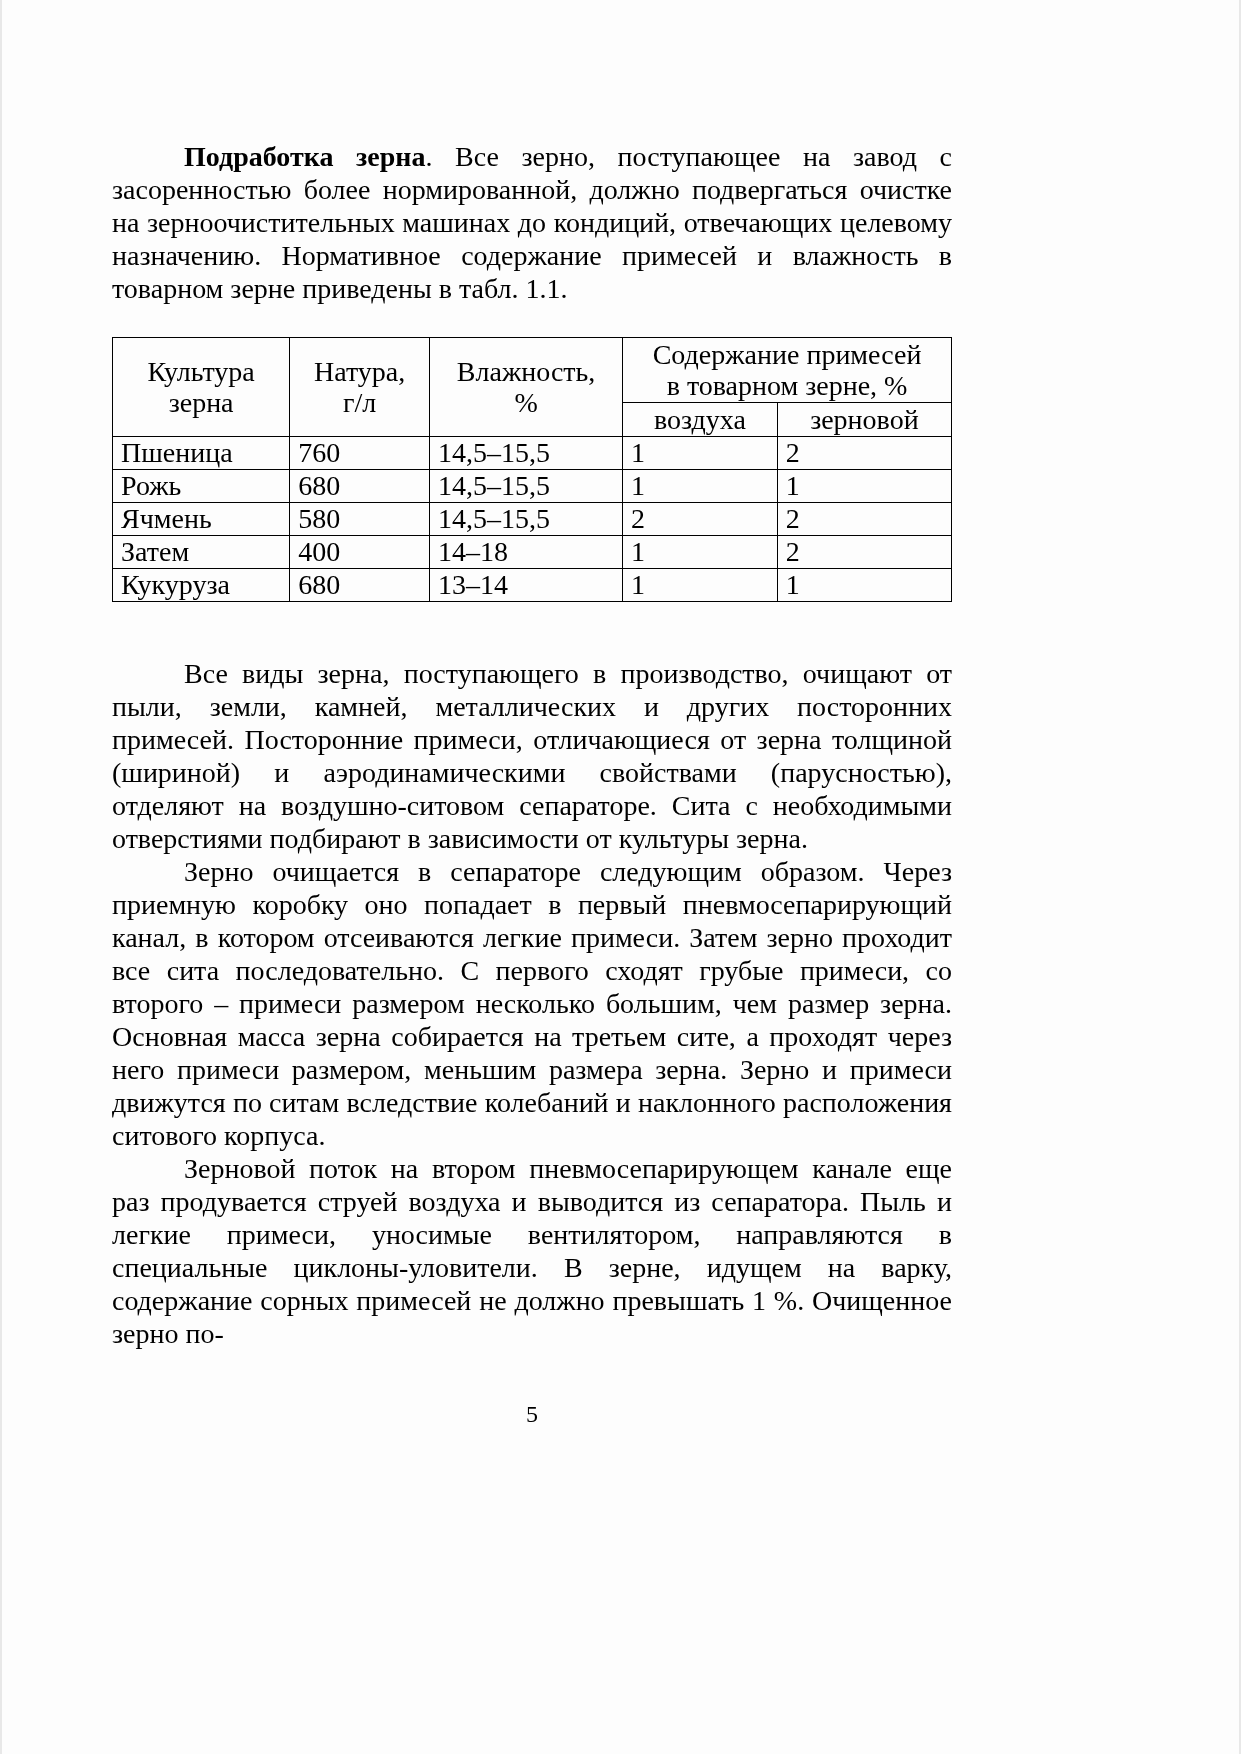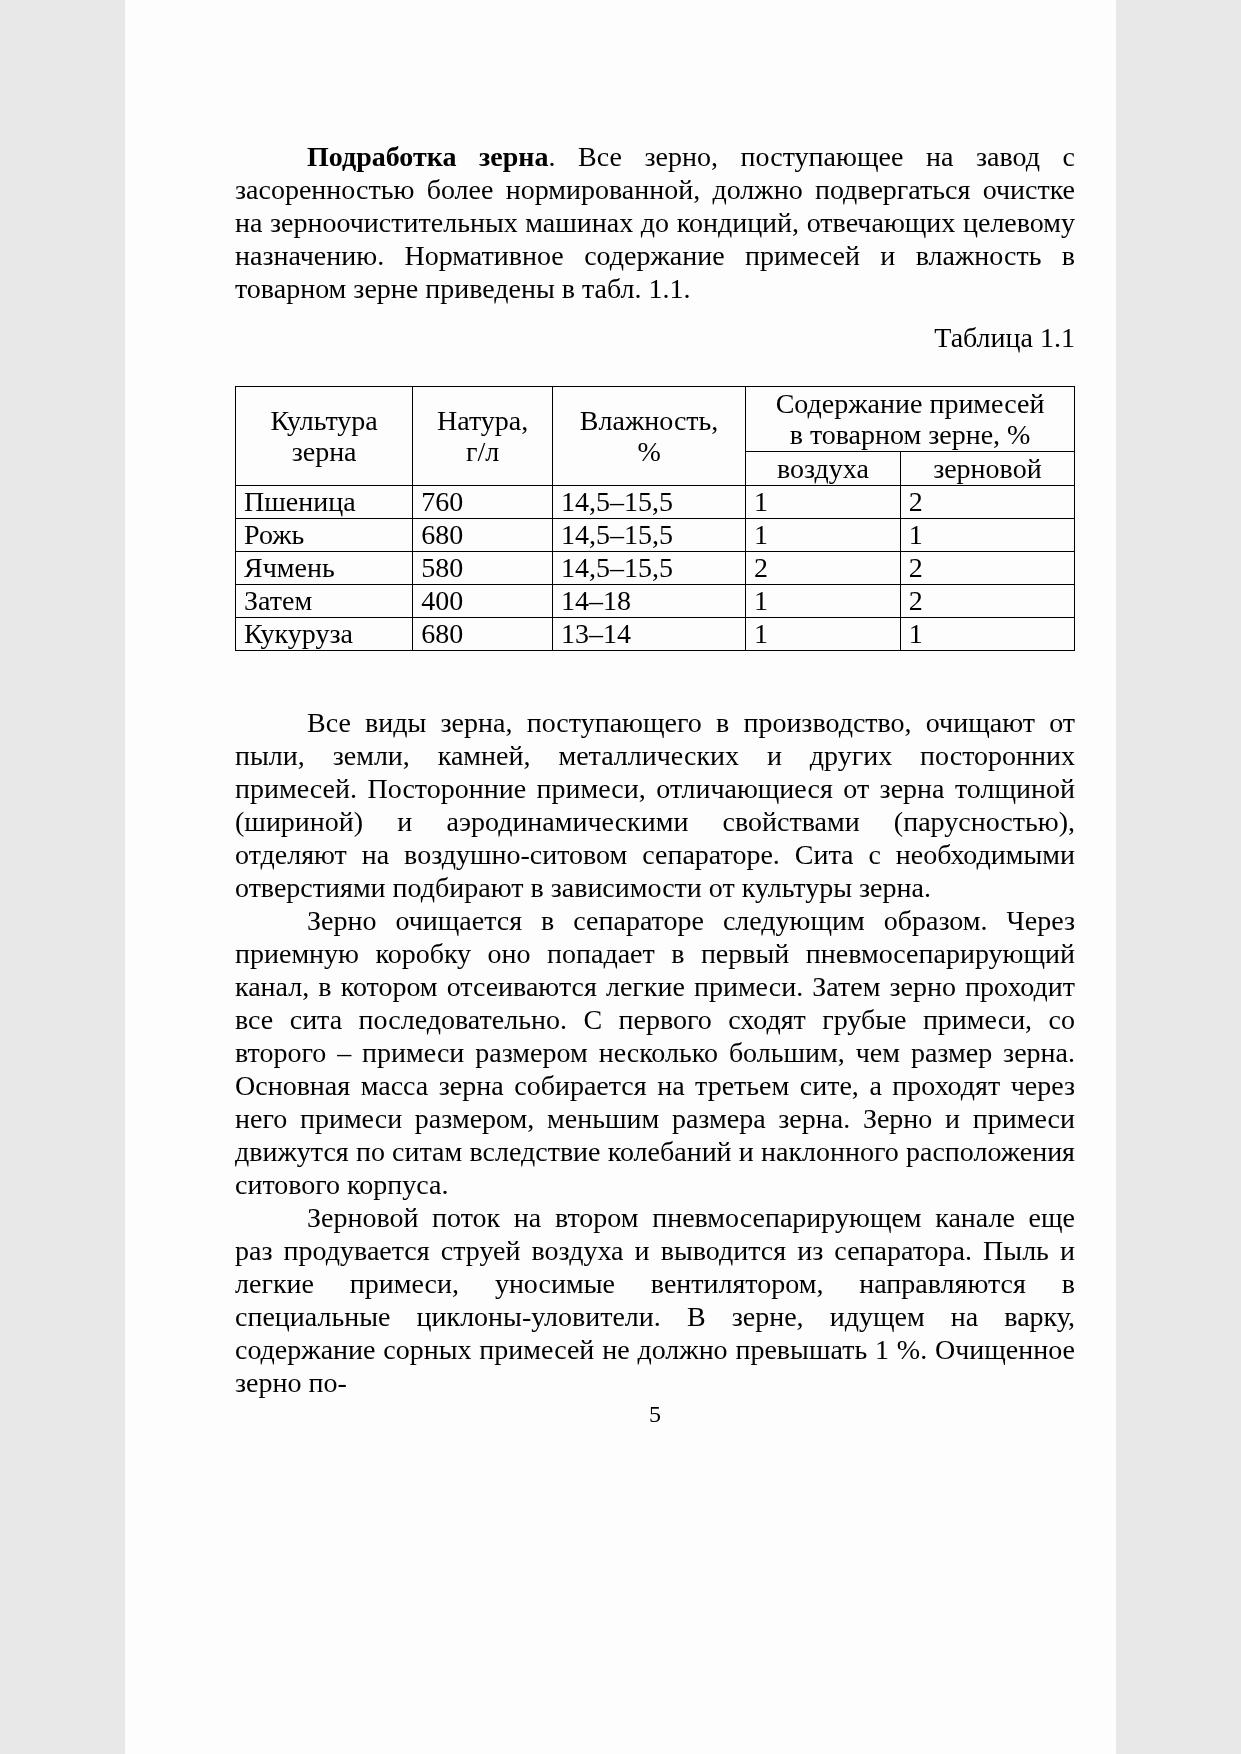--- a/index.html
+++ b/index.html
@@ -1,18 +1,18 @@
 <!DOCTYPE html>
 <html><head>
 <meta charset="utf-8">
 <style>
   html, body { margin: 0; padding: 0; background: #e8e8e8; }
   .page {
     position: relative;
-    width: 991px;
+    width: 1237px;
     height: 1754px;
     margin: 0 auto;
     background: #fdfdfd;
     font-family: "Liberation Serif", serif;
     color: #000;
     overflow: hidden;
   }
   .content {
     position: absolute;
     left: 110px;
@@ -85,21 +85,20 @@
   b.lead { font-weight: bold; }
 </style>
 </head>
 <body>
 
 <div class="page">
   <div class="content">
 
     <p class="para"><b class="lead">Подработка зерна</b><span>. Все зерно, поступающее на завод с засоренностью более нормированной, должно подвергаться очистке на зерноочистительных машинах до кондиций, отвечающих целевому назначению. Нормативное содержание примесей и влажность в товарном зерне приведены в табл. 1.1.</span></p>
 
-    <p class="table-caption">Таблица 1.1</p>
 
 
     <table class="norms">
       <thead>
         <tr>
           <th class="col-culture" rowspan="2">Культура
 зерна</th>
           <th class="col-natura" rowspan="2">Натура,
 г/л</th>
           <th class="col-moist" rowspan="2">Влажность,

